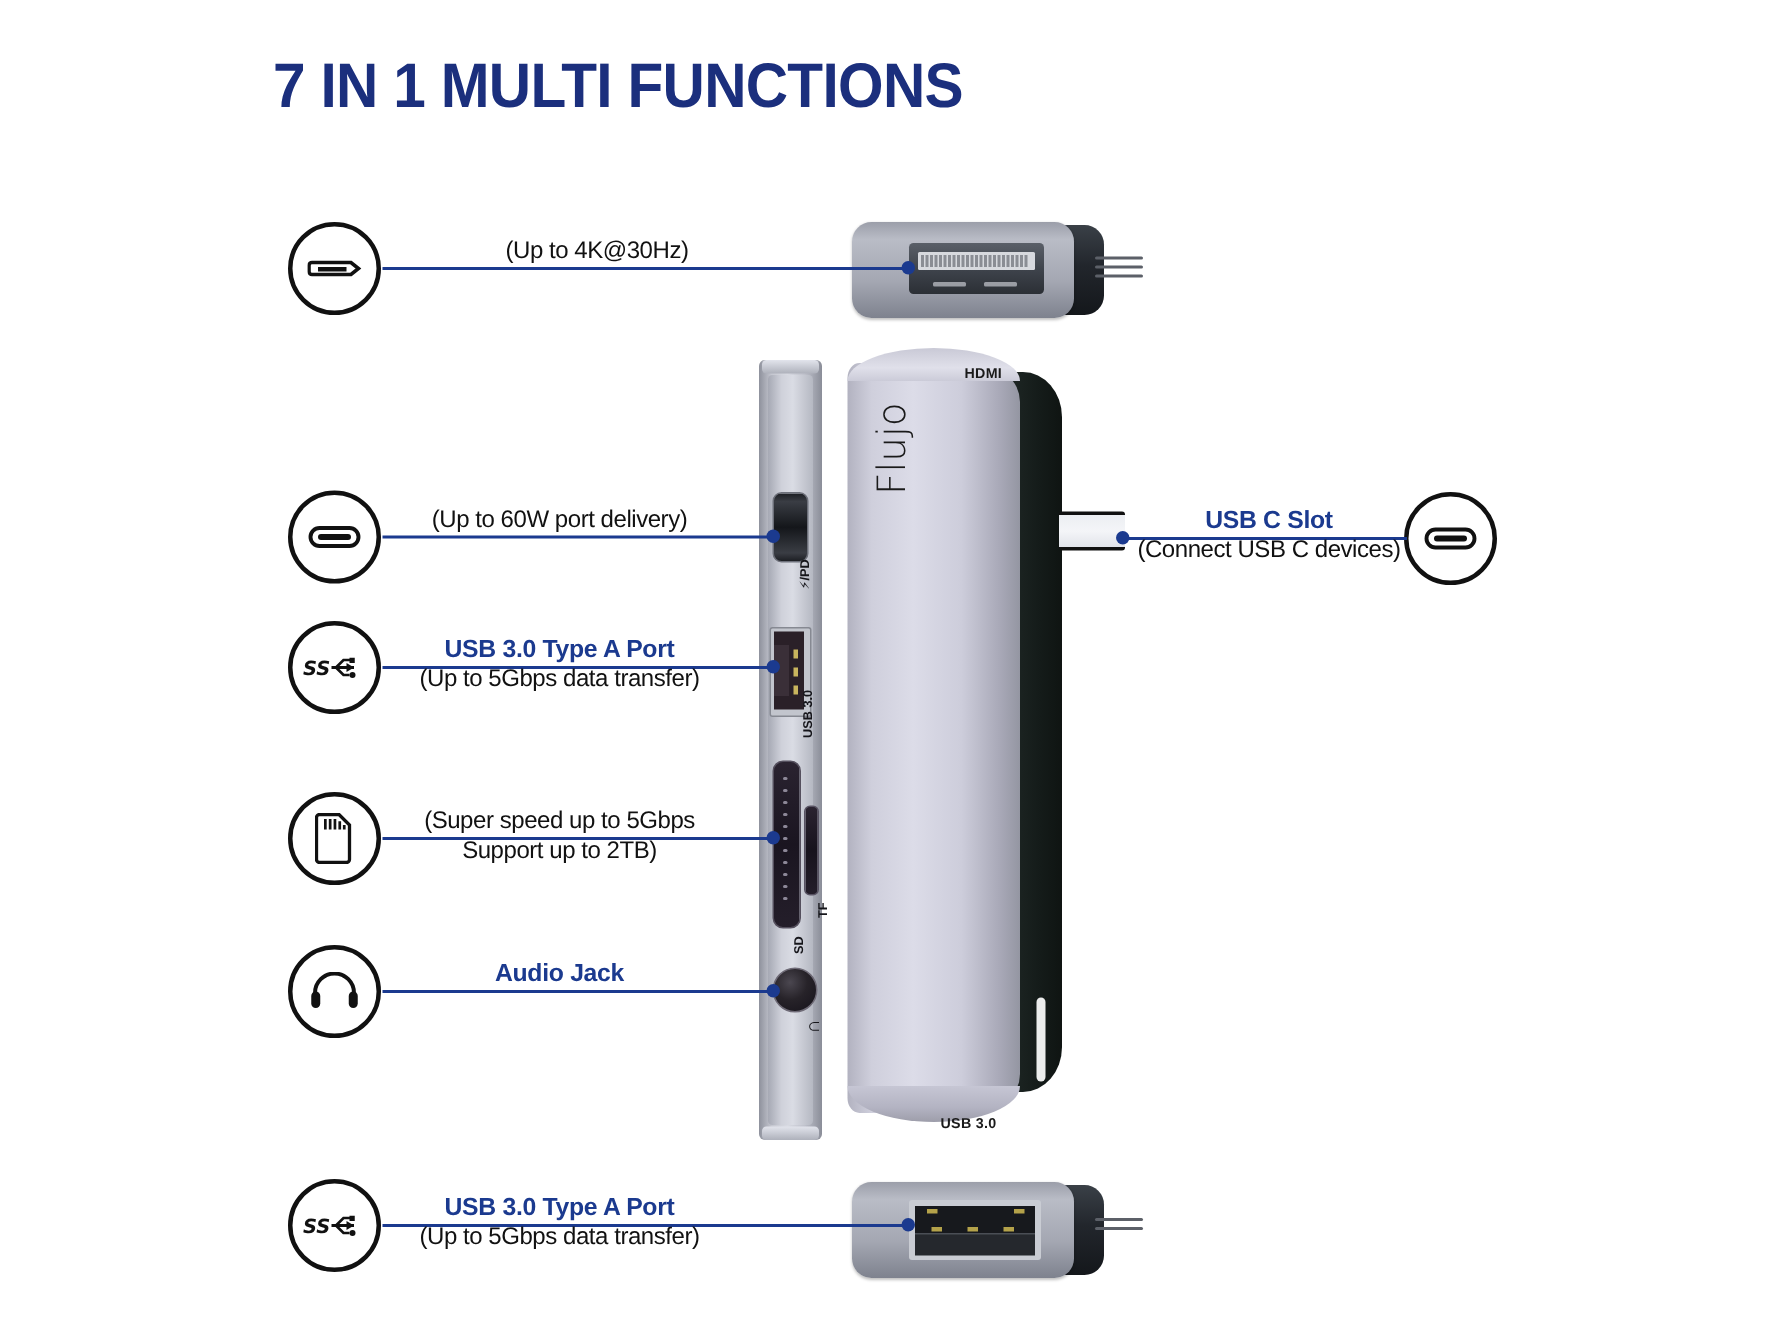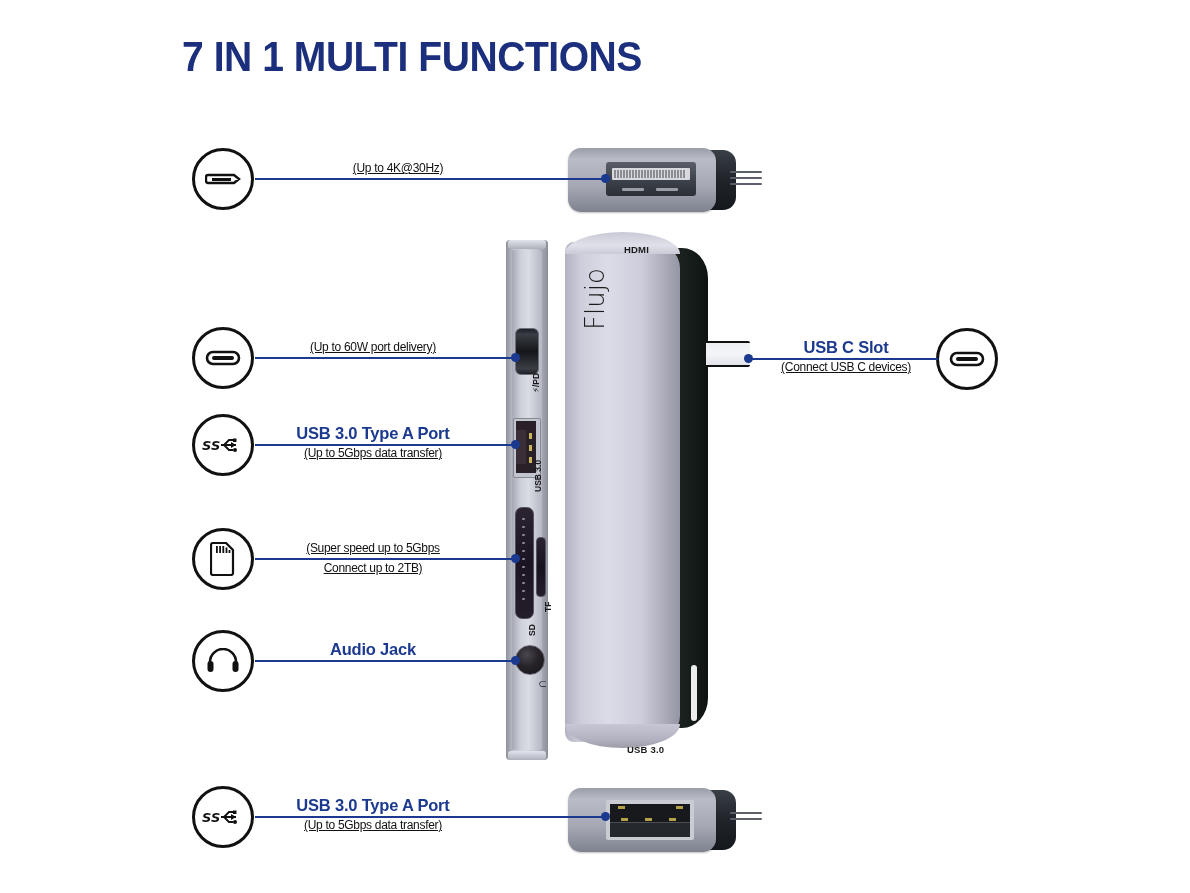--- a/index.html
+++ b/index.html
@@ -27,21 +27,21 @@
   .c-dot{
     position:absolute; width:9px;height:9px;border-radius:50%;
     background:#1b3a8f;
   }
   .c-text{position:absolute; text-align:center; white-space:nowrap;}
   .c-title{
     font-size:16.5px; font-weight:bold; color:#1b3a8f;
     letter-spacing:-0.2px; line-height:19px;
   }
   .c-sub{
-    font-size:12px; color:#111; letter-spacing:-0.3px; line-height:20px;text-decoration:underline;
+    font-size:16px; color:#111; letter-spacing:-0.3px; line-height:20px;
   }
 
   
   #device{position:absolute; left:0; top:0; width:1190px; height:893px;}
 
   
   .mod-body{
     position:absolute; border-radius:13px;
     background:linear-gradient(180deg,#9b9ea9 0%,#b9bcc6 18%,#a4a7b2 62%,#7e828e 100%);
     box-shadow:0 1px 2px rgba(0,0,0,.25);
@@ -209,21 +209,21 @@
   </div>
   <div class="hdmi-inner" style="left:622px;top:188px;width:22px;height:3px;background:#9a9da4;"></div>
   <div class="hdmi-inner" style="left:656px;top:188px;width:22px;height:3px;background:#9a9da4;"></div>
 
   <div class="body-dark" style="left:660px;top:248px;width:48px;height:480px;"></div>
   <div class="body-face" style="left:565px;top:242px;width:115px;height:500px;"></div>
   <div class="body-top-cap" style="left:565px;top:232px;width:115px;height:22px;"></div>
   <div class="body-bot-cap" style="left:565px;top:724px;width:115px;height:24px;"></div>
   <div class="body-sheen" style="left:691px;top:665px;width:6px;height:56px;"></div>
 
-  <div class="body-label" style="left:624px;top:244px;">HDMI</div>
+  <div class="body-label" style="left:643px;top:244px;">HDMI</div>
   <div class="body-label" style="left:627px;top:744px;">USB 3.0</div>
   <div class="brand-logo" style="left:580px;top:330px;">Flujo</div>
 
   <div class="c-stub" style="left:706px;top:341px;width:44px;height:26px;"></div>
 
   <div class="side-panel" style="left:506px;top:240px;width:42px;height:520px;"></div>
   <div class="side-inner" style="left:512px;top:250px;width:30px;height:500px;"></div>
   <div class="side-top-bevel" style="left:508px;top:240px;width:38px;height:9px;"></div>
   <div class="side-bot-bevel" style="left:508px;top:751px;width:38px;height:9px;"></div>
 
@@ -331,21 +331,21 @@
       <rect x="9.2" y="4" width="1.8" height="7" fill="#111"></rect>
       <rect x="12.4" y="4" width="1.8" height="7" fill="#111"></rect>
       <rect x="15.6" y="5.5" width="1.8" height="5.5" fill="#111"></rect>
       <rect x="18.6" y="8" width="1.8" height="3" fill="#111"></rect>
     </svg>
   </div>
   <div class="c-line" style="left:255px;top:558px;width:260px;"></div>
   <div class="c-dot" style="left:511px;top:554px;"></div>
   <div class="c-text" style="left:258px;top:538px;width:230px;">
     <div class="c-sub">(Super speed up to 5Gbps</div>
-    <div class="c-sub">Connect up to 2TB)</div>
+    <div class="c-sub">Support up to 2TB)</div>
   </div>
 </div>
 
 <div class="callout" style="left:0;top:0;">
   <div class="c-circle" style="left:192px;top:630px;">
     <svg class="ic" width="34" height="26" viewBox="0 0 34 26">
       <path d="M4 20 V14 a13 13 0 0 1 26 0 v6" fill="none" stroke="#111" stroke-width="2.6"></path>
       <rect x="1.5" y="13" width="6" height="11" rx="3" fill="#111"></rect>
       <rect x="26.5" y="13" width="6" height="11" rx="3" fill="#111"></rect>
     </svg>

